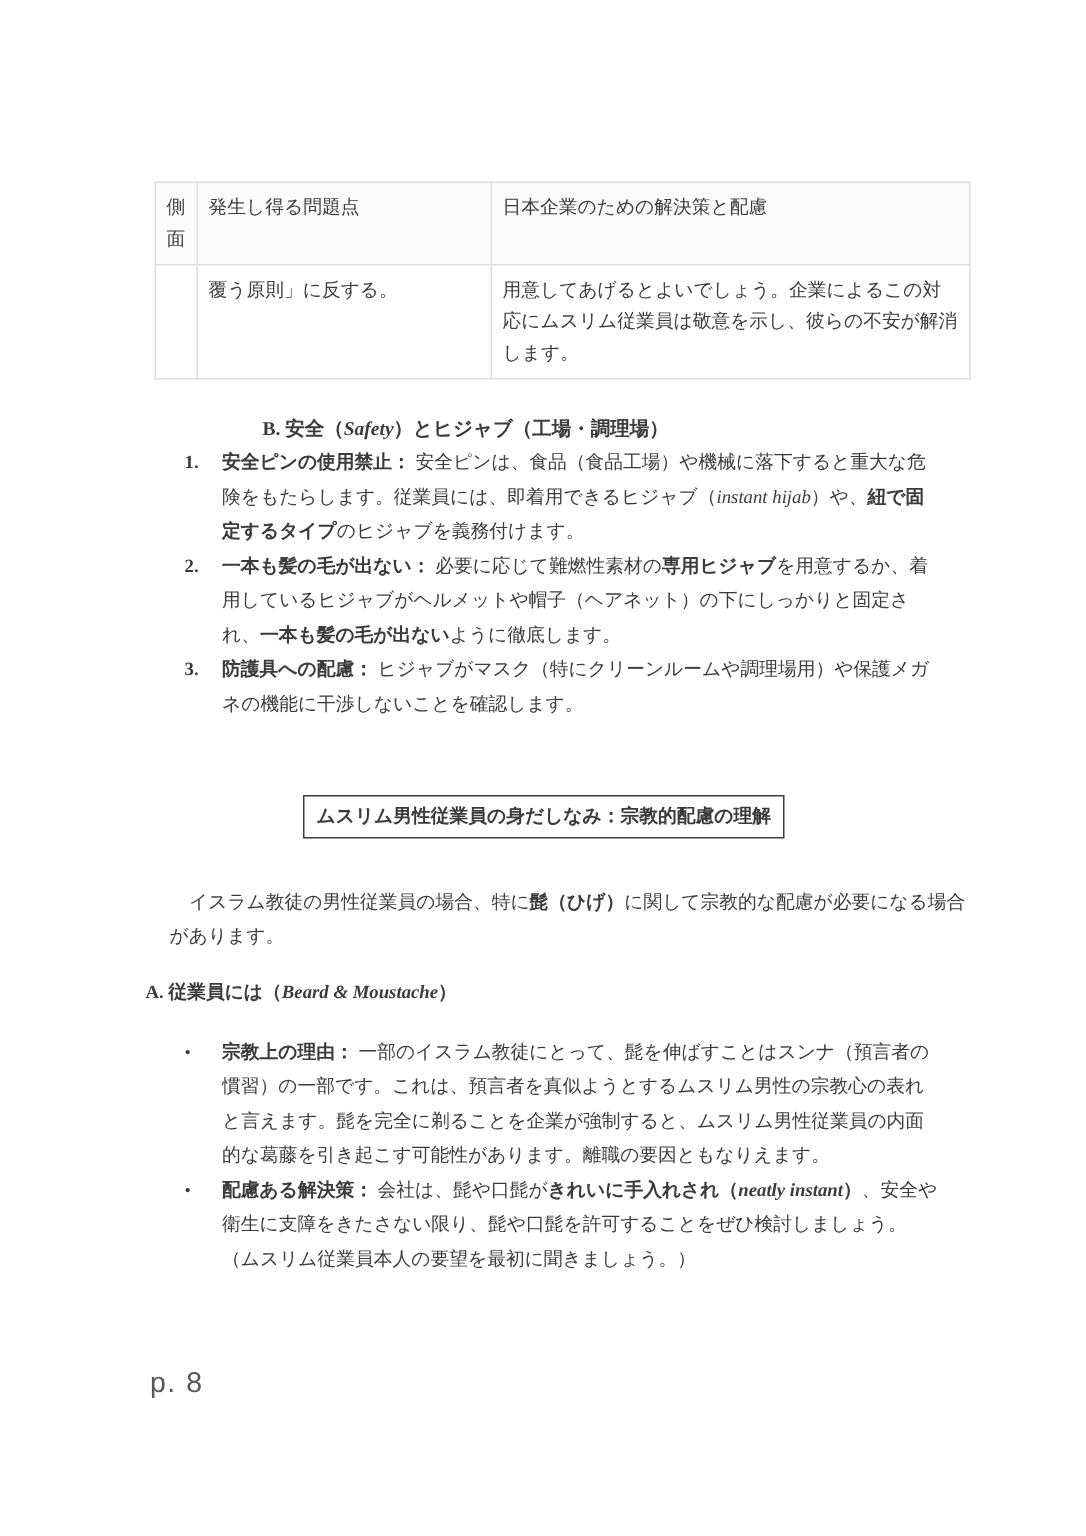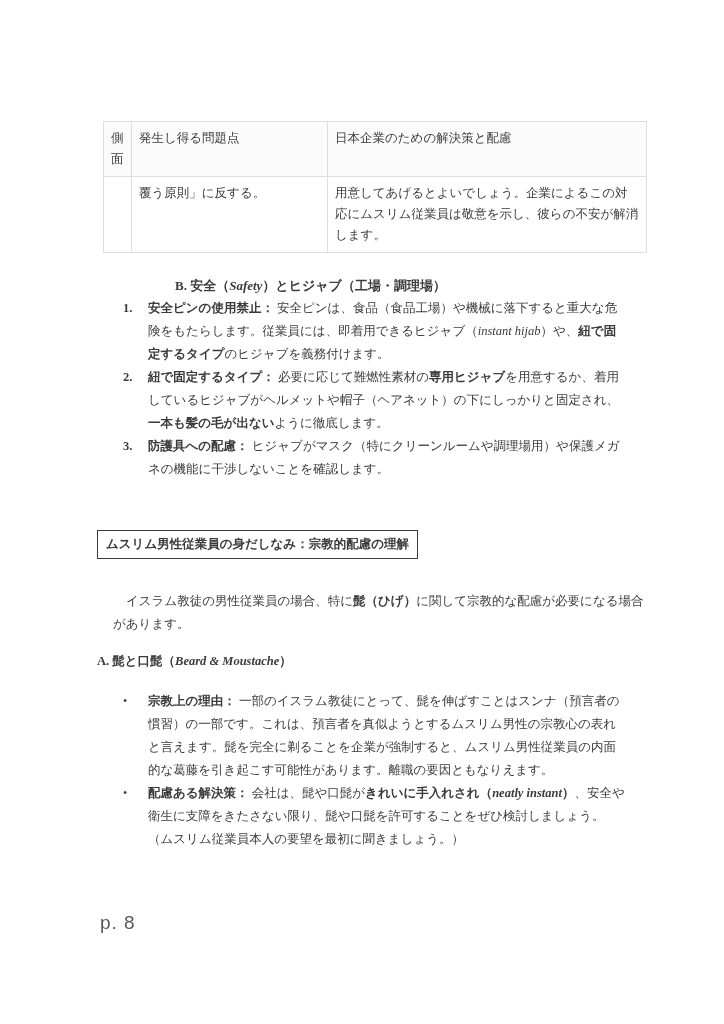--- a/index.html
+++ b/index.html
@@ -59,21 +59,21 @@
   }
   .list-item .marker {
     flex:0 0 25px;
     font-weight:bold;
   }
   .list-item .marker.bullet { font-weight:normal; font-size:12px; }
   .list-item .runs { flex:1 1 auto; width:480px; }
 
   .boxed-heading-wrap {
     margin-top:49px;
-    text-align:left;
+    text-align:center;
   }
   .boxed-heading {
     display:inline-block;
     border:1px solid #3b3b3b;
     padding:2px 8px;
     font-size:12.5px;
     line-height:23px;
     font-weight:bold;
   }
   .para-m { margin-top:31px;margin-left:16px; }
@@ -128,35 +128,35 @@
     <div class="heading-b"><span class="b">B.  </span><span class="b">安全（</span><span class="b i">Safety</span><span class="b">）とヒジャブ（工場・調理場）</span></div>
 
 
     <div class="list">
       <div class="list-item">
         <span class="marker">1.</span>
         <span class="runs"><span class="b">安全ピンの使用禁止：</span><span> 安全ピンは、食品（食品工場）や機械に落下すると重大な危険をもたらします。従業員には、即着用できるヒジャブ（</span><span class="i">instant hijab</span><span>）や、</span><span class="b">紐で固定するタイプ</span><span>のヒジャブを義務付けます。</span></span>
       </div>
       <div class="list-item">
         <span class="marker">2.</span>
-        <span class="runs"><span class="b">紐で固定するタイプ：</span><span> 必要に応じて難燃性素材の</span><span class="b">専用ヒジャブ</span><span>を用意するか、着用しているヒジャブがヘルメットや帽子（ヘアネット）の下にしっかりと固定され、</span><span class="b">一本も髪の毛が出ない</span><span>ように徹底します。</span></span>
+        <span class="runs"><span class="b">一本も髪の毛が出ない：</span><span> 必要に応じて難燃性素材の</span><span class="b">専用ヒジャブ</span><span>を用意するか、着用しているヒジャブがヘルメットや帽子（ヘアネット）の下にしっかりと固定され、</span><span class="b">一本も髪の毛が出ない</span><span>ように徹底します。</span></span>
       </div>
       <div class="list-item">
         <span class="marker">3.</span>
         <span class="runs"><span class="b">防護具への配慮：</span><span> ヒジャブがマスク（特にクリーンルームや調理場用）や保護メガネの機能に干渉しないことを確認します。</span></span>
       </div>
     </div>
 
     <div class="boxed-heading-wrap">
       <span class="boxed-heading">ムスリム男性従業員の身だしなみ：宗教的配慮の理解</span>
     </div>
 
     <div class="para para-m"><span>イスラム教徒の男性従業員の場合、特に</span><span class="b">髭（ひげ）</span><span>に関して宗教的な配慮が必要になる場合があります。</span></div>
 
-    <div class="heading-a"><span class="b">A.  </span><span class="b">髭と口髭（</span><span class="b i">Beard &amp; Moustache</span><span class="b">）</span></div>
+    <div class="heading-a"><span class="b">A.  </span><span class="b">従業員には（</span><span class="b i">Beard &amp; Moustache</span><span class="b">）</span></div>
 
     <div class="bullets">
       <div class="list-item">
         <span class="marker bullet">•</span>
         <span class="runs"><span class="b">宗教上の理由：</span><span> 一部のイスラム教徒にとって、髭を伸ばすことはスンナ（預言者の慣習）の一部です。これは、預言者を真似ようとするムスリム男性の宗教心の表れと言えます。髭を完全に剃ることを企業が強制すると、ムスリム男性従業員の内面的な葛藤を引き起こす可能性があります。離職の要因ともなりえます。</span></span>
       </div>
       <div class="list-item">
         <span class="marker bullet">•</span>
         <span class="runs"><span class="b">配慮ある解決策：</span><span> 会社は、髭や口髭が</span><span class="b">きれいに手入れされ（</span><span class="b i">neatly instant</span><span class="b">）</span><span>、安全や衛生に支障をきたさない限り、髭や口髭を許可することをぜひ検討しましょう。（ムスリム従業員本人の要望を最初に聞きましょう。）</span></span>
       </div>

